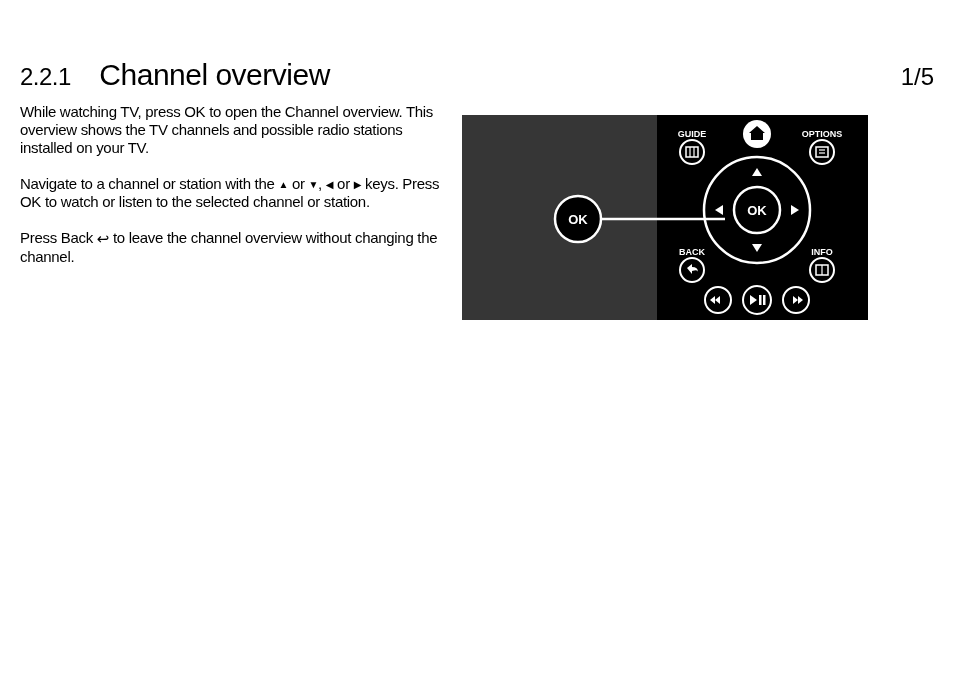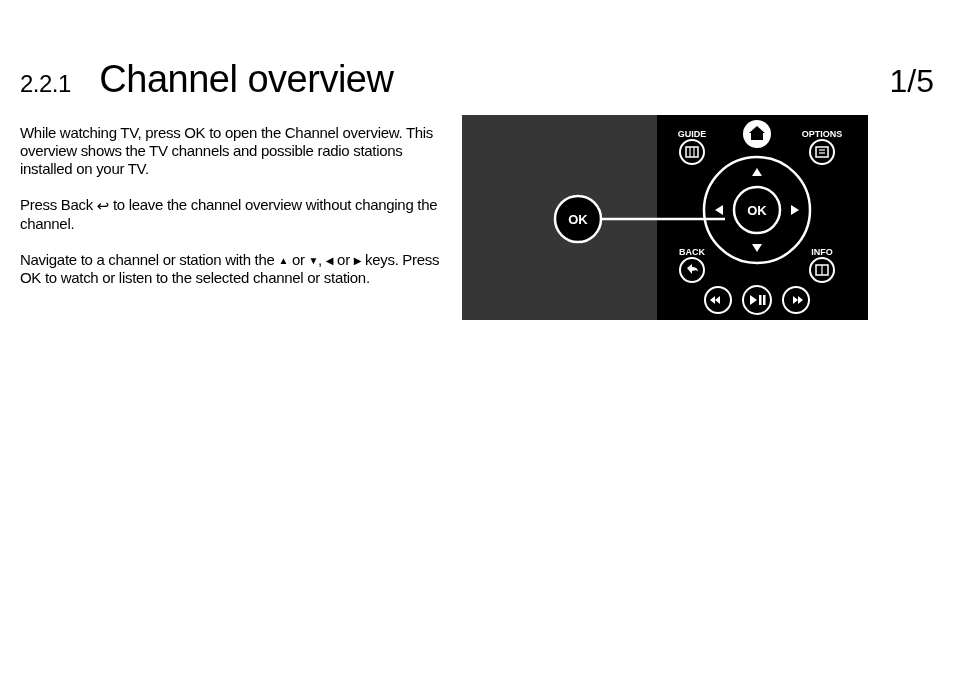--- a/index.html
+++ b/index.html
@@ -27,34 +27,34 @@
 }
 .section-number {
   font-size: 24px;
   font-weight: 400;
   font-stretch: condensed;
   letter-spacing: -0.5px;
   margin-right: 24px;
   display: inline-block;
 }
 .section-title {
-  font-size: 38px;
+  font-size: 30px;
   font-weight: 400;
   font-stretch: condensed;
   letter-spacing: -0.5px;
   display: inline-block;
 }
 .page-indicator {
-  font-size: 32px;
+  font-size: 24px;
   font-weight: 400;
   margin-left: 10px;
 }
 .body {
   position: absolute;
-  top: 124px;
+  top: 103px;
   left: 20px;
   width: 425px;
   font-size: 15px;
   line-height: 1.2;
   font-weight: 500;
   letter-spacing: -0.3px;
 }
 .body p {
   margin: 0 0 18px 0;
 }
@@ -92,24 +92,24 @@
       <span class="section-title">Channel overview</span>
     </div>
     <div class="page-indicator">1/5</div>
   </div>
 
   <div class="body">
     <p>
       <span>While watching TV, press OK to open the Channel overview. This overview shows the TV channels and possible radio stations installed on your TV.</span>
     </p>
     <p>
-      <span>Press Back </span><span class="back-glyph">↩</span><span> to leave the channel overview without changing the channel.</span>
+      <span>Navigate to a channel or station with the </span><span class="tri">▲</span><span> or </span><span class="tri">▼</span><span>, </span><span class="tri">◀</span><span> or </span><span class="tri">▶</span><span> keys. Press OK to watch or listen to the selected channel or station.</span>
     </p>
     <p>
-      <span>Navigate to a channel or station with the </span><span class="tri">▲</span><span> or </span><span class="tri">▼</span><span>, </span><span class="tri">◀</span><span> or </span><span class="tri">▶</span><span> keys. Press OK to watch or listen to the selected channel or station.</span>
+      <span>Press Back </span><span class="back-glyph">↩</span><span> to leave the channel overview without changing the channel.</span>
     </p>
   </div>
 
   <div class="remote">
     <svg viewBox="0 0 406 205" width="406" height="205">
 
       <rect x="195" y="-30" width="230" height="270" fill="#000"></rect>
 
       <circle cx="116" cy="104" r="23" fill="#000" stroke="#fff" stroke-width="2.5"></circle>
       <text x="116" y="109" text-anchor="middle" fill="#fff" font-family="Arial" font-size="13" font-weight="600">OK</text>

